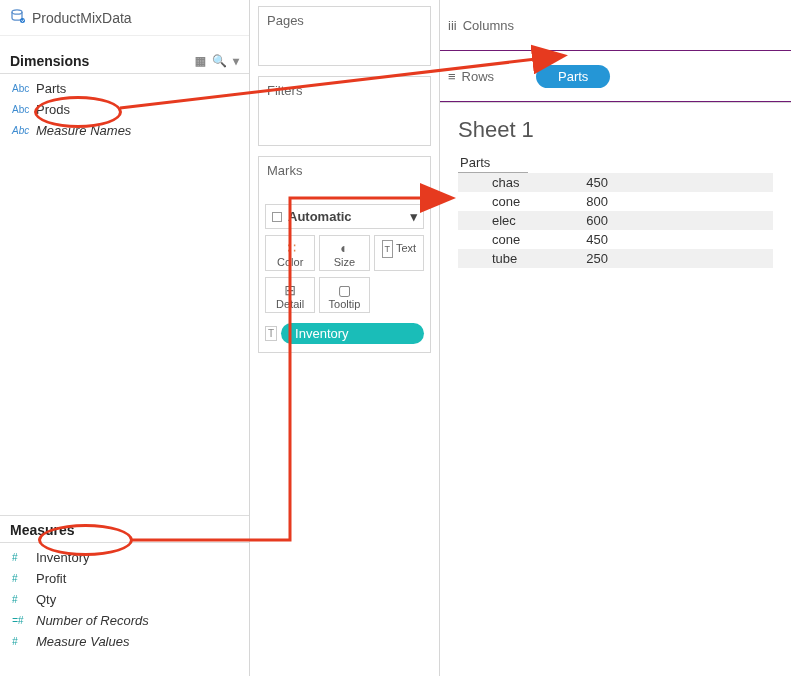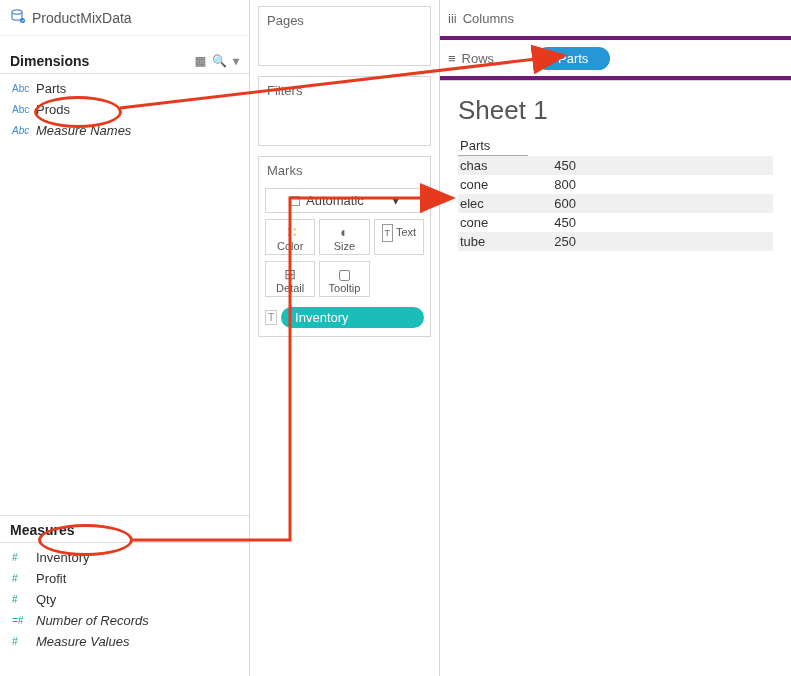--- a/index.html
+++ b/index.html
@@ -30,43 +30,43 @@
 
   .measures-header { border-top: 1px solid #ddd; }
 
   
   .cards-col { width: 190px; border-right: 1px solid #d6d6d6; padding: 6px 8px; display: flex; flex-direction: column; gap: 10px; }
   .card { border: 1px solid #d6d6d6; background: #fff; }
   .card-title { font-size: 13px; color: #666; padding: 6px 8px; }
   .card.pages { height: 60px; }
   .card.filters { height: 70px; }
 
-  .marks-card .marktype { margin: 4px 6px 6px 6px; border:1px solid #d6d6d6; display:flex; align-items:center; justify-content:space-between; padding:4px 24px; font-size:13px; color:#444;}
+  .marks-card .marktype { margin: 20px 6px 6px 6px; border:1px solid #d6d6d6; display:flex; align-items:center; justify-content:space-between; padding:4px 6px; font-size:13px; color:#444;font-weight:bold;}
   .marks-grid { display:grid; grid-template-columns: repeat(3, 1fr); gap:4px; padding: 0 6px 6px 6px; }
   .marks-btn { border:1px solid #d6d6d6; text-align:center; padding:4px 0 2px 0; font-size:11px; color:#555; }
   .marks-btn .mi { display:block; font-size:14px; color:#666; line-height:16px; }
   .marks-grid2 { display:grid; grid-template-columns: repeat(3, 1fr); gap:4px; padding: 0 6px 6px 6px; }
 
   .pill-row { padding: 4px 6px 8px 6px; display:flex; align-items:center; gap:4px; }
   .pill { background:#1abdb8; color:#fff; font-size:13px; border-radius:12px; padding:3px 14px; flex:1; }
   .pill-icon { font-size:10px; color:#888; border:1px solid #ccc; padding:1px 2px; }
 
   
   .view { flex: 1; display:flex; flex-direction:column; }
   .shelves { border-bottom:1px solid #d6d6d6; }
-  .shelf { display:flex; align-items:center; border-bottom:4px solid #701a75; height:40px; }
+  .shelf { display:flex; align-items:center; border-bottom:1px solid #701a75; height:51px; }
   .shelf-label { width:90px; padding-left:8px; font-size:13px; color:#666; display:flex; align-items:center; gap:6px; }
   .shelf-area { flex:1; padding-left:6px; }
   .pill-blue { background:#2596d6; color:#fff; font-size:13px; border-radius:12px; padding:4px 22px; display:inline-block; }
 
   .sheet { padding: 14px 18px; }
-  .sheet-title { font-size: 26px; color:#555; margin-bottom:10px; }
+  .sheet-title { font-size: 22px; color:#555; margin-bottom:10px; }
   .data-table { font-size:13px; color:#333; }
   .data-table .colhdr { border-bottom:1px solid #aaa; padding:2px 0 2px 2px; }
-  .data-table .drow { display:flex; }
+  .data-table .drow { display:flex;padding-left:32px; }
   .data-table .dcell-l { width:70px; padding:2px 2px; }
   .data-table .dcell-r { width:50px; padding:2px 2px; text-align:right; }
   .data-table .drow.alt { background:#f0f0f0; }
 
   
   .annot { position:absolute; pointer-events:none; }
   .ellipse { position:absolute; border:3px solid #e63a1f; border-radius:50%; }
 </style>
 </head>
 <body>

